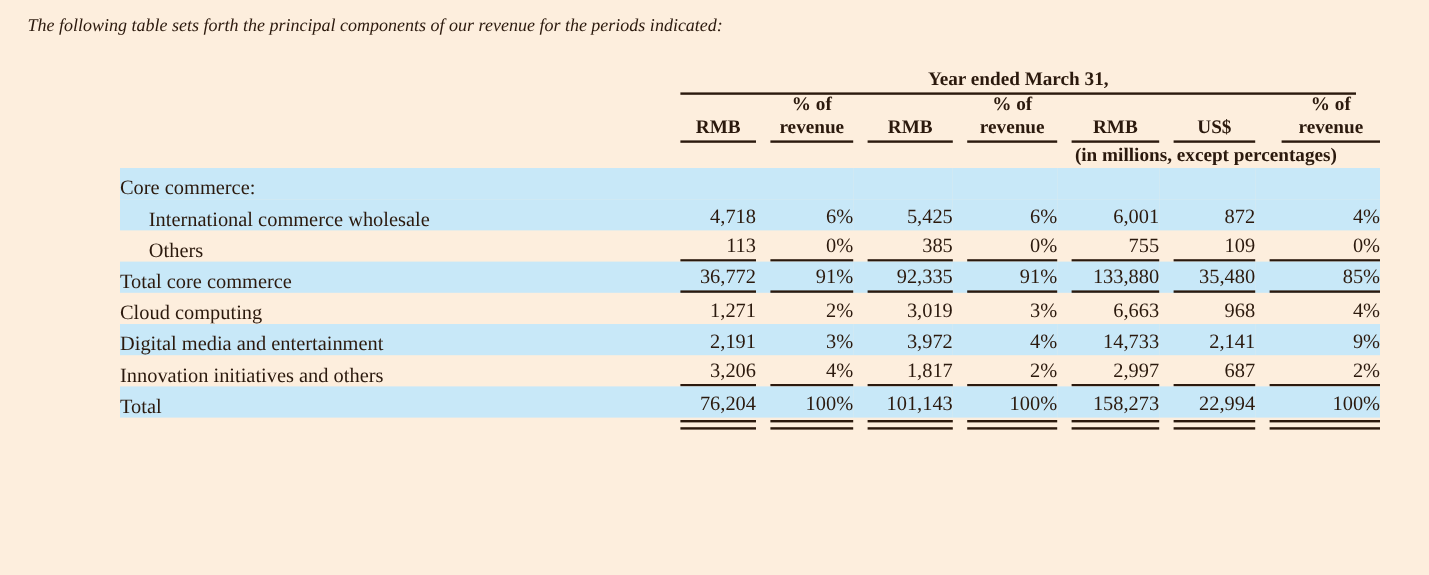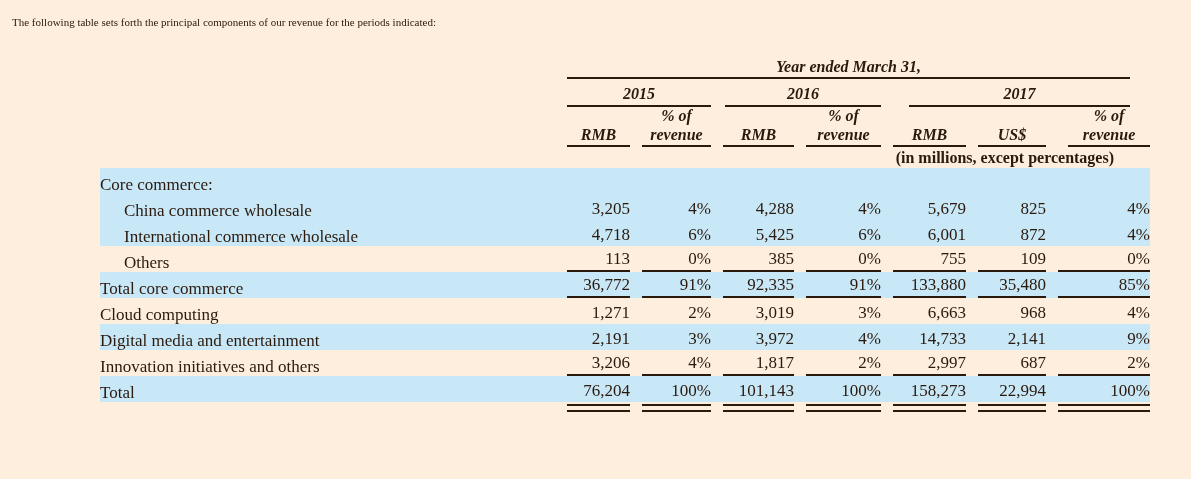--- a/index.html
+++ b/index.html
@@ -12,39 +12,40 @@
   .page{
     position:relative;
     width:1191px;height:479px;
     background:var(--bg);
     color:var(--ink);
     font-family:"Liberation Serif","DejaVu Serif",serif;
     overflow:hidden;
   }
   .intro{
     margin:0;
-    padding:11px 0 0 12px;
-    font-size:11px;
+    padding:11px 0 0 23px;
+    font-size:15px;
     line-height:22px;
+    font-style:italic;
   }
   table.rev{
     border-collapse:collapse;
     table-layout:fixed;
     margin:20px 0 0 100px;
     width:1050px;
     font-size:17px;
   }
   table.rev td{
     padding:0;
     vertical-align:bottom;
     line-height:1.15;
   }
   
   thead td{font-weight:bold;font-size:16px;}
-  .rule{border-bottom:2px solid var(--ink);font-style:italic;}
+  .rule{border-bottom:2px solid var(--ink);}
   .ml12{margin-left:12px;}
   .ml14{margin-left:14px;}
   .ml22{margin-left:22px;}
   .ml28{margin-left:28px;}
   .mr20{margin-right:20px;}
   .spanhead{text-align:center;padding-bottom:1px;}
   .yr{text-align:center;padding-bottom:2px;}
   .ch{text-align:center;padding-bottom:1px;}
   tr.h1 td{height:26px;}
   tr.h2 td{height:28px;}
@@ -84,32 +85,20 @@
       <col style="width:80px">
       <col style="width:104px">
     </colgroup>
     <thead>
       <tr class="h1">
         <td></td>
         <td colspan="7">
           <div class="spanhead rule ml12 mr20">Year ended March 31,</div>
         </td>
       </tr>
-      <tr class="h2">
-        <td></td>
-        <td colspan="2">
-          <div class="yr rule ml12">2015</div>
-        </td>
-        <td colspan="2">
-          <div class="yr rule ml14">2016</div>
-        </td>
-        <td colspan="3">
-          <div class="yr rule ml28 mr20">2017</div>
-        </td>
-      </tr>
       <tr class="h3">
         <td></td>
         <td>
             <div class="ch rule ml12">
               <div></div>
               <div>RMB</div>
             </div>
           </td>
         <td>
             <div class="ch rule ml12">
@@ -174,44 +163,20 @@
             <div class="ci"></div>
           </td>
           <td class="num">
             <div class="ci"></div>
           </td>
           <td class="num">
             <div class="ci"></div>
           </td>
         </tr>
         <tr class="row blue">
-          <td class="lbl ind">China commerce wholesale</td>
-          <td class="num">
-            <div class="ci">3,205</div>
-          </td>
-          <td class="num">
-            <div class="ci">4%</div>
-          </td>
-          <td class="num">
-            <div class="ci">4,288</div>
-          </td>
-          <td class="num">
-            <div class="ci">4%</div>
-          </td>
-          <td class="num">
-            <div class="ci">5,679</div>
-          </td>
-          <td class="num">
-            <div class="ci">825</div>
-          </td>
-          <td class="num">
-            <div class="ci">4%</div>
-          </td>
-        </tr>
-        <tr class="row blue">
           <td class="lbl ind">International commerce wholesale</td>
           <td class="num">
             <div class="ci">4,718</div>
           </td>
           <td class="num">
             <div class="ci">6%</div>
           </td>
           <td class="num">
             <div class="ci">5,425</div>
           </td>

